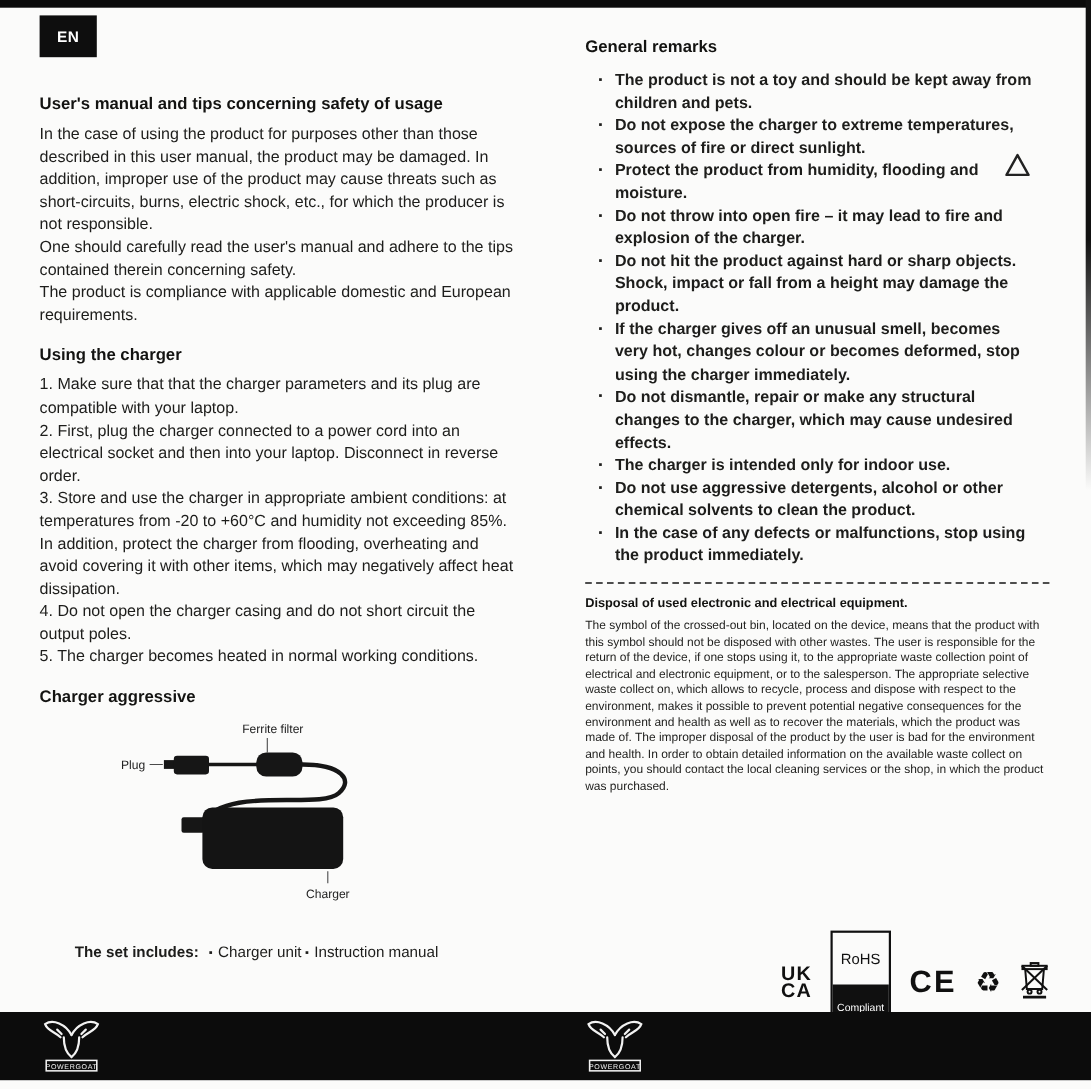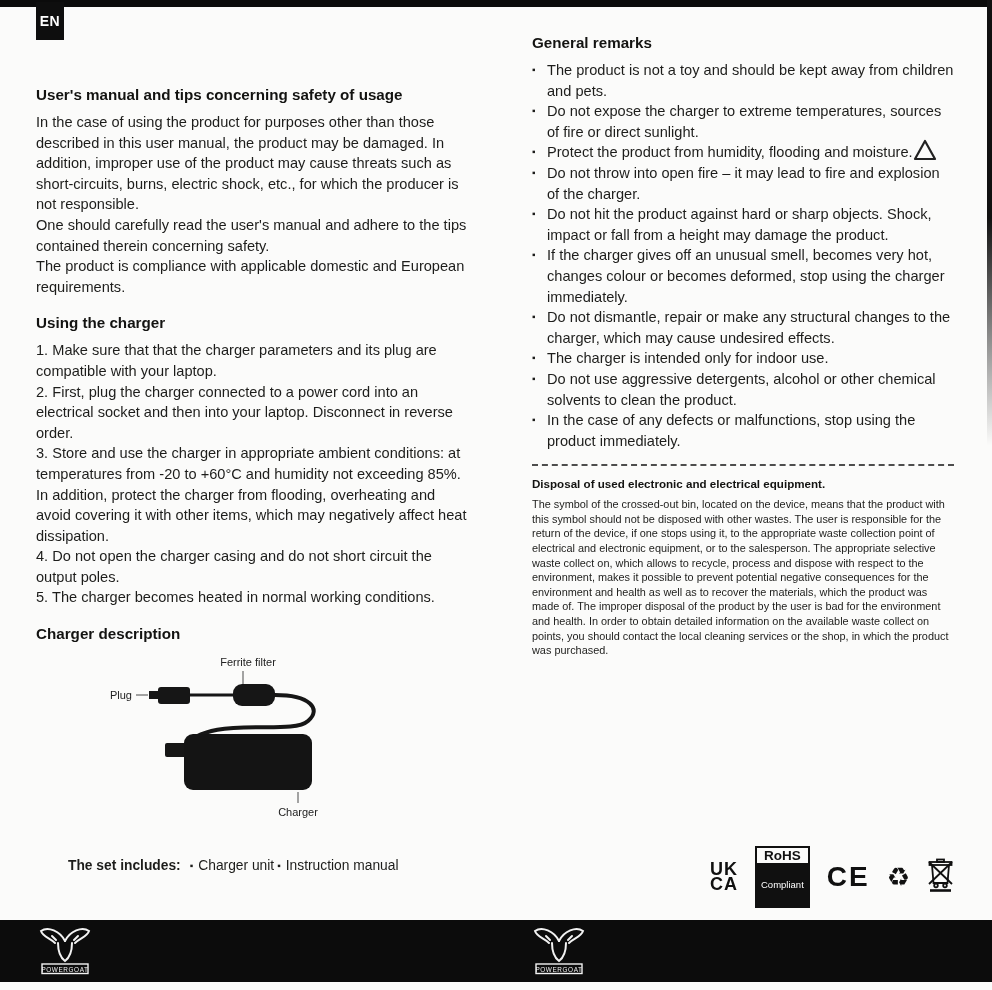--- a/index.html
+++ b/index.html
@@ -5,45 +5,45 @@
   html,body{margin:0;padding:0;background:#ffffff;}
   .page{
     position:relative;width:992px;height:990px;overflow:hidden;
     background:#fbfbfa;color:#1d1d1b;
     font-family:"Liberation Sans",sans-serif;
   }
   .top-bar{position:absolute;top:0;left:0;width:100%;height:7px;background:#0b0b0b;}
   .right-edge{position:absolute;top:0;right:0;width:5px;height:100%;
     background:linear-gradient(180deg,#111 0%,#111 22%,rgba(17,17,17,0) 45%);}
   .lang-badge{
-    position:absolute;left:36px;top:2px;width:28px;height:38px;background:#0e0e0e;
+    position:absolute;left:36px;top:14px;width:52px;height:38px;background:#0e0e0e;
     color:#fff;font-weight:bold;font-size:14px;display:flex;align-items:center;
     justify-content:center;letter-spacing:.5px;
   }
   
   .col-left{position:absolute;left:36px;top:58px;width:437px;margin-top:28px;}
   .col-right{position:absolute;left:532px;top:34px;width:422px;}
   h2.sec{font-size:15.2px;font-weight:700;margin:0 0 9px 0;color:#131311;}
   .body-text{font-size:14.6px;line-height:20.6px;}
   .body-text p{margin:0;}
   .using{margin-top:17px;}
   .desc-block{margin-top:17px;}
   
-  ul.remarks{list-style:none;margin:0;padding:0;font-size:14.6px;line-height:20.6px;}
+  ul.remarks{list-style:none;margin:12px;padding:0;font-size:14.6px;line-height:20.6px;font-weight:bold;}
   ul.remarks li{position:relative;padding-left:15px;margin:0;}
   ul.remarks li::before{content:"▪";position:absolute;left:0;top:0;font-size:10px;line-height:20.6px;color:#1d1d1b;}
   .dashed-divider{border:none;border-top:2px dashed #4d4d4d;margin:13px 0 11px 0;}
   .disposal h3{font-size:11.6px;font-weight:700;margin:0 0 7px 0;color:#131311;}
   .disposal p{font-size:10.9px;line-height:14.6px;margin:0;}
   
   .marks{position:absolute;left:532px;top:846px;width:422px;display:flex;
     align-items:center;justify-content:flex-end;gap:17px;}
   .ukca{font-weight:800;font-size:18px;line-height:15px;letter-spacing:1px;color:#101010;}
   .rohs{border:2.5px solid #101010;text-align:center;background:#fbfbfa;}
-  .rohs .t{font-weight:700;font-size:13.5px;padding:0 7px;color:#101010;}
+  .rohs .t{font-weight:400;font-size:13.5px;padding:16px 7px;color:#101010;}
   .rohs .b{background:#101010;color:#fff;font-size:9.5px;padding:16px 4px;}
   .ce{font-size:28px;font-weight:700;letter-spacing:2px;color:#101010;}
   .recycle{font-size:26px;color:#101010;line-height:26px;}
   
   .set-includes{position:absolute;left:36px;top:858px;font-size:13.8px;color:#1d1d1b;}
   .set-includes .lbl{font-weight:700;margin-right:6px;margin-left:32px;}
   .sq{display:inline-block;margin:0 5px 0 3px;}
   .sq::before{content:"▪";font-size:10px;vertical-align:1px;}
   
   .margin-icon{position:absolute;left:912px;top:138px;}
@@ -74,21 +74,21 @@
       <div class="body-text">
         <p>1. Make sure that that the charger parameters and its plug are compatible with your laptop.</p>
         <p>2. First, plug the charger connected to a power cord into an electrical socket and then into your laptop. Disconnect in reverse order.</p>
         <p>3. Store and use the charger in appropriate ambient conditions: at temperatures from -20 to +60°C and humidity not exceeding 85%. In addition, protect the charger from flooding, overheating and avoid covering it with other items, which may negatively affect heat dissipation.</p>
         <p>4. Do not open the charger casing and do not short circuit the output poles.</p>
         <p>5. The charger becomes heated in normal working conditions.</p>
       </div>
     </div>
 
     <div class="desc-block">
-      <h2 class="sec">Charger description</h2>
+      <h2 class="sec">Charger aggressive</h2>
       <svg width="332" height="176" viewBox="0 0 332 176">
 
         <text x="212" y="15" text-anchor="middle" font-size="11" fill="#222" font-family="Liberation Sans, sans-serif">Ferrite filter</text>
         <line x1="207" y1="20" x2="207" y2="33" stroke="#4a4a4a" stroke-width="1"></line>
 
         <text x="96" y="48" text-anchor="end" font-size="11" fill="#222" font-family="Liberation Sans, sans-serif">Plug</text>
         <line x1="100" y1="44" x2="112" y2="44" stroke="#4a4a4a" stroke-width="1"></line>
 
         <rect x="113" y="40" width="10" height="8" fill="#161616"></rect>
         <rect x="122" y="36" width="32" height="17" rx="3" fill="#161616"></rect>

